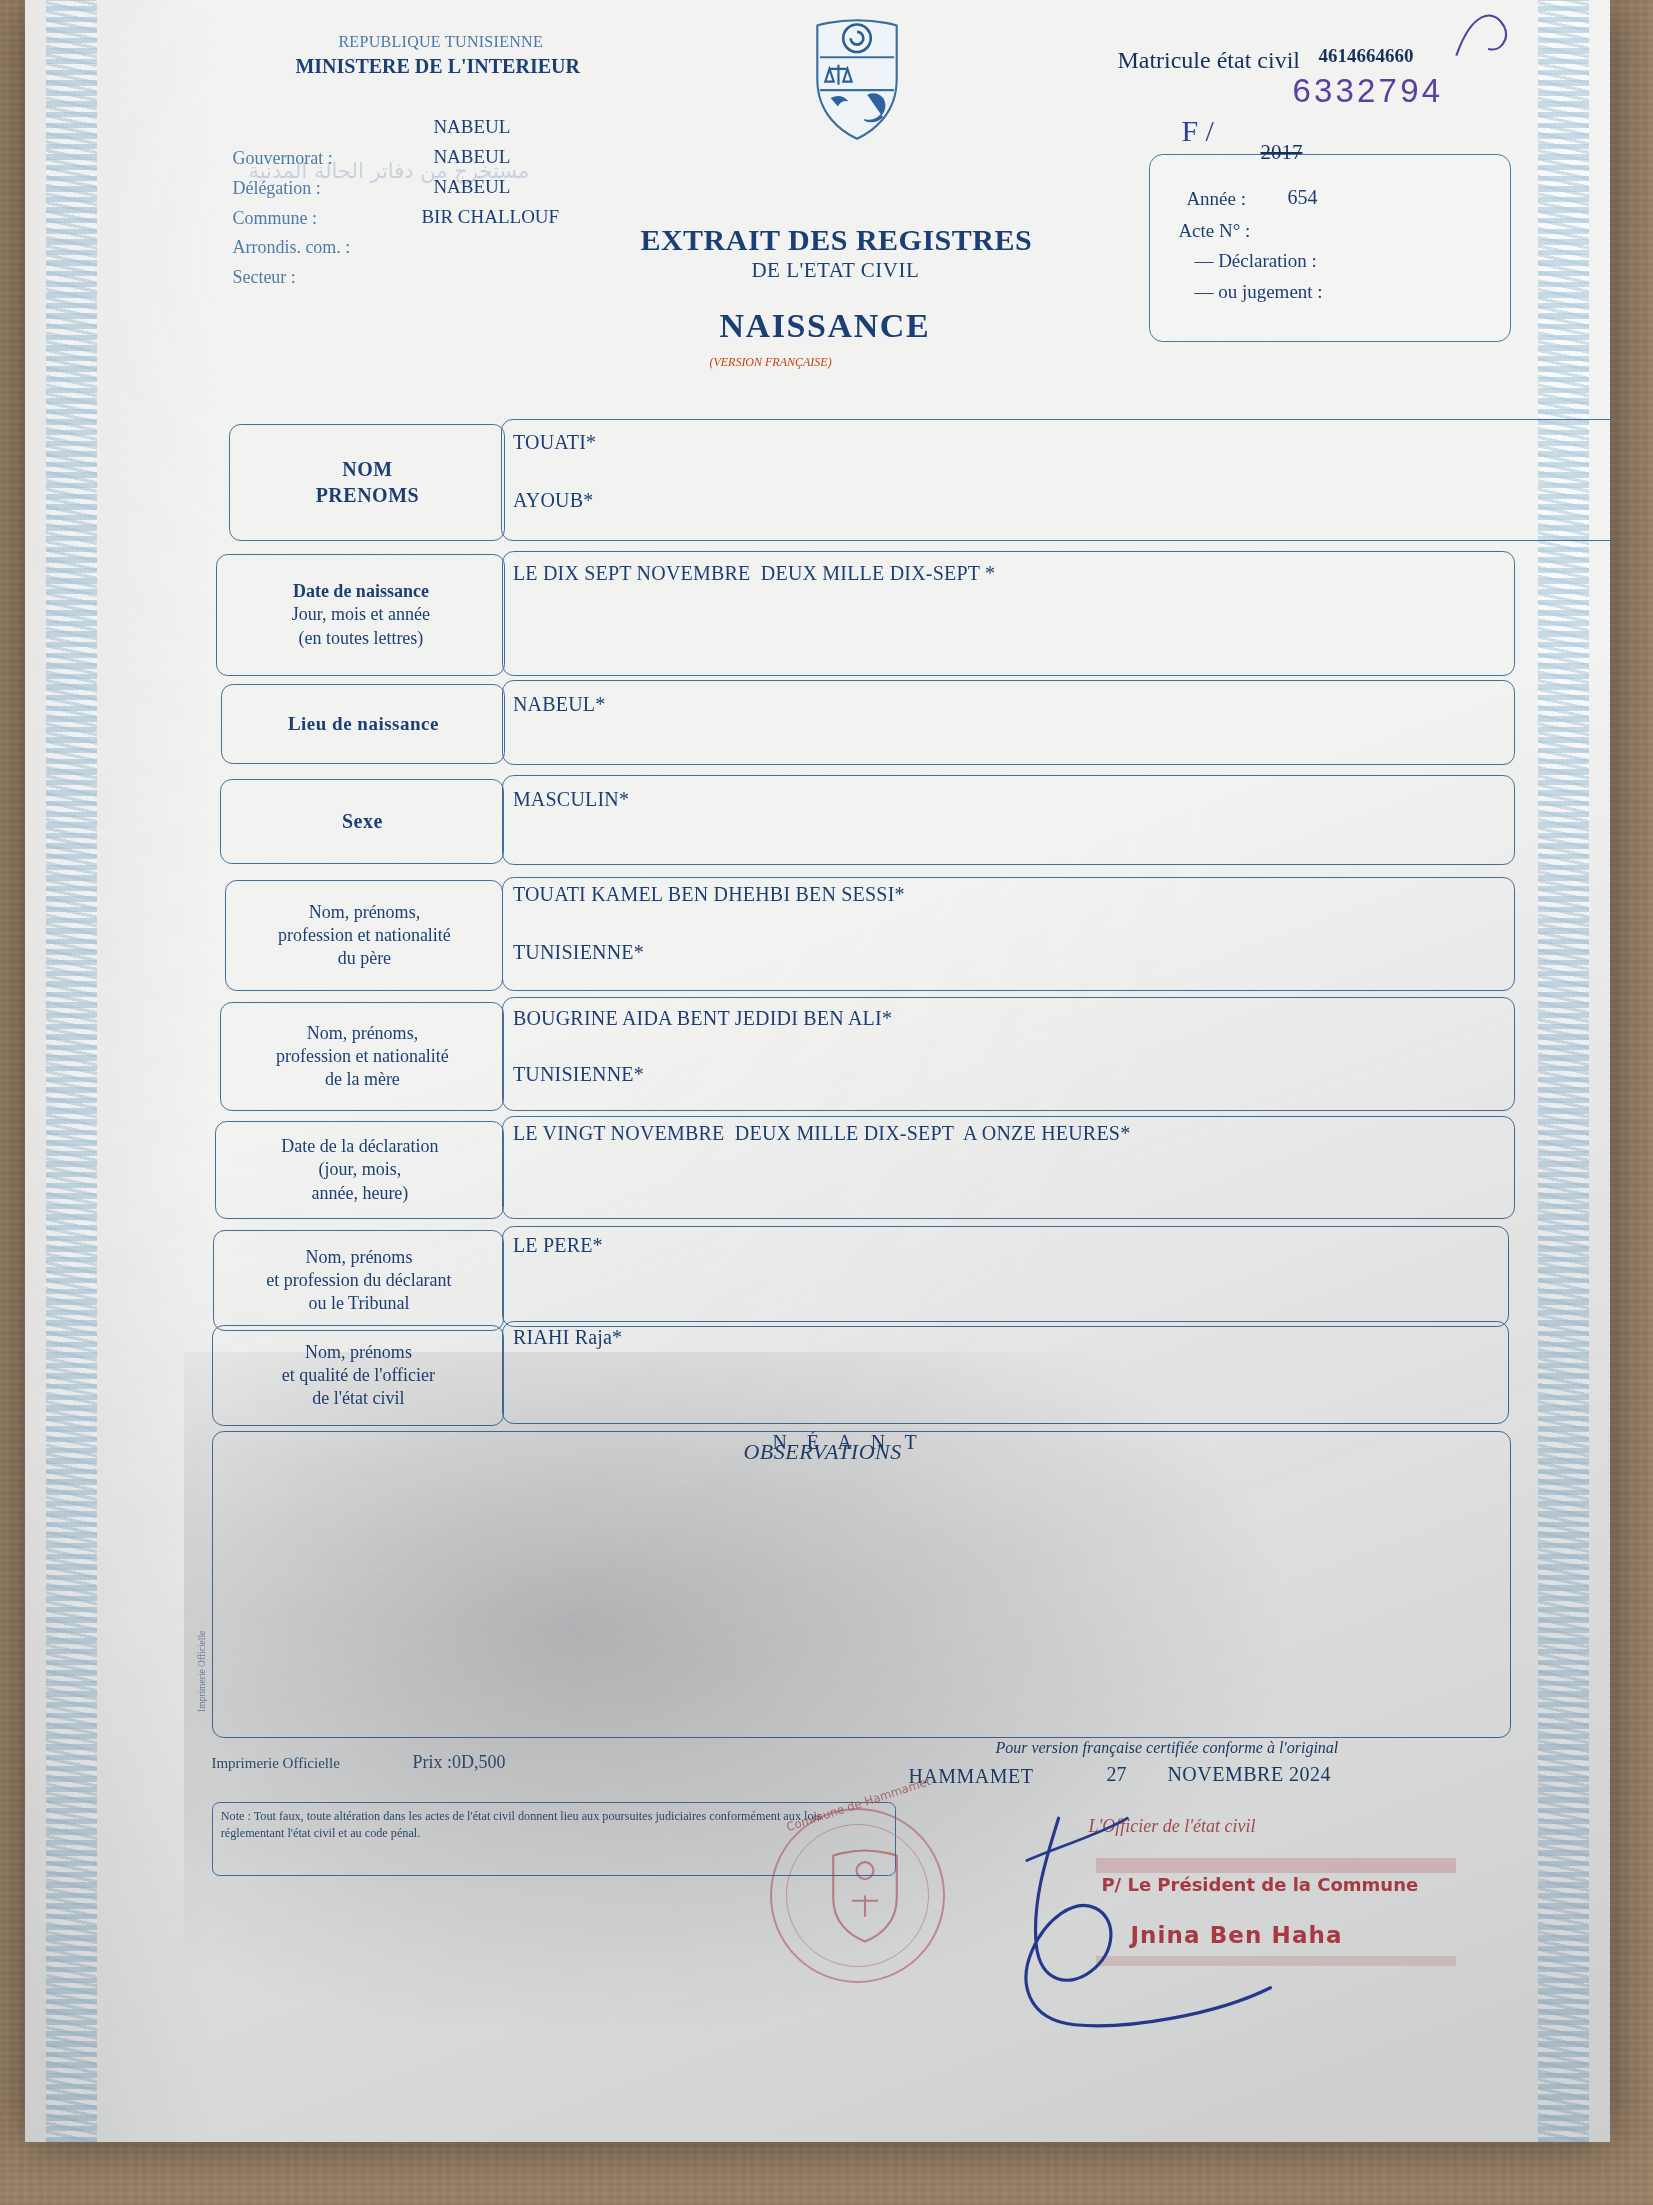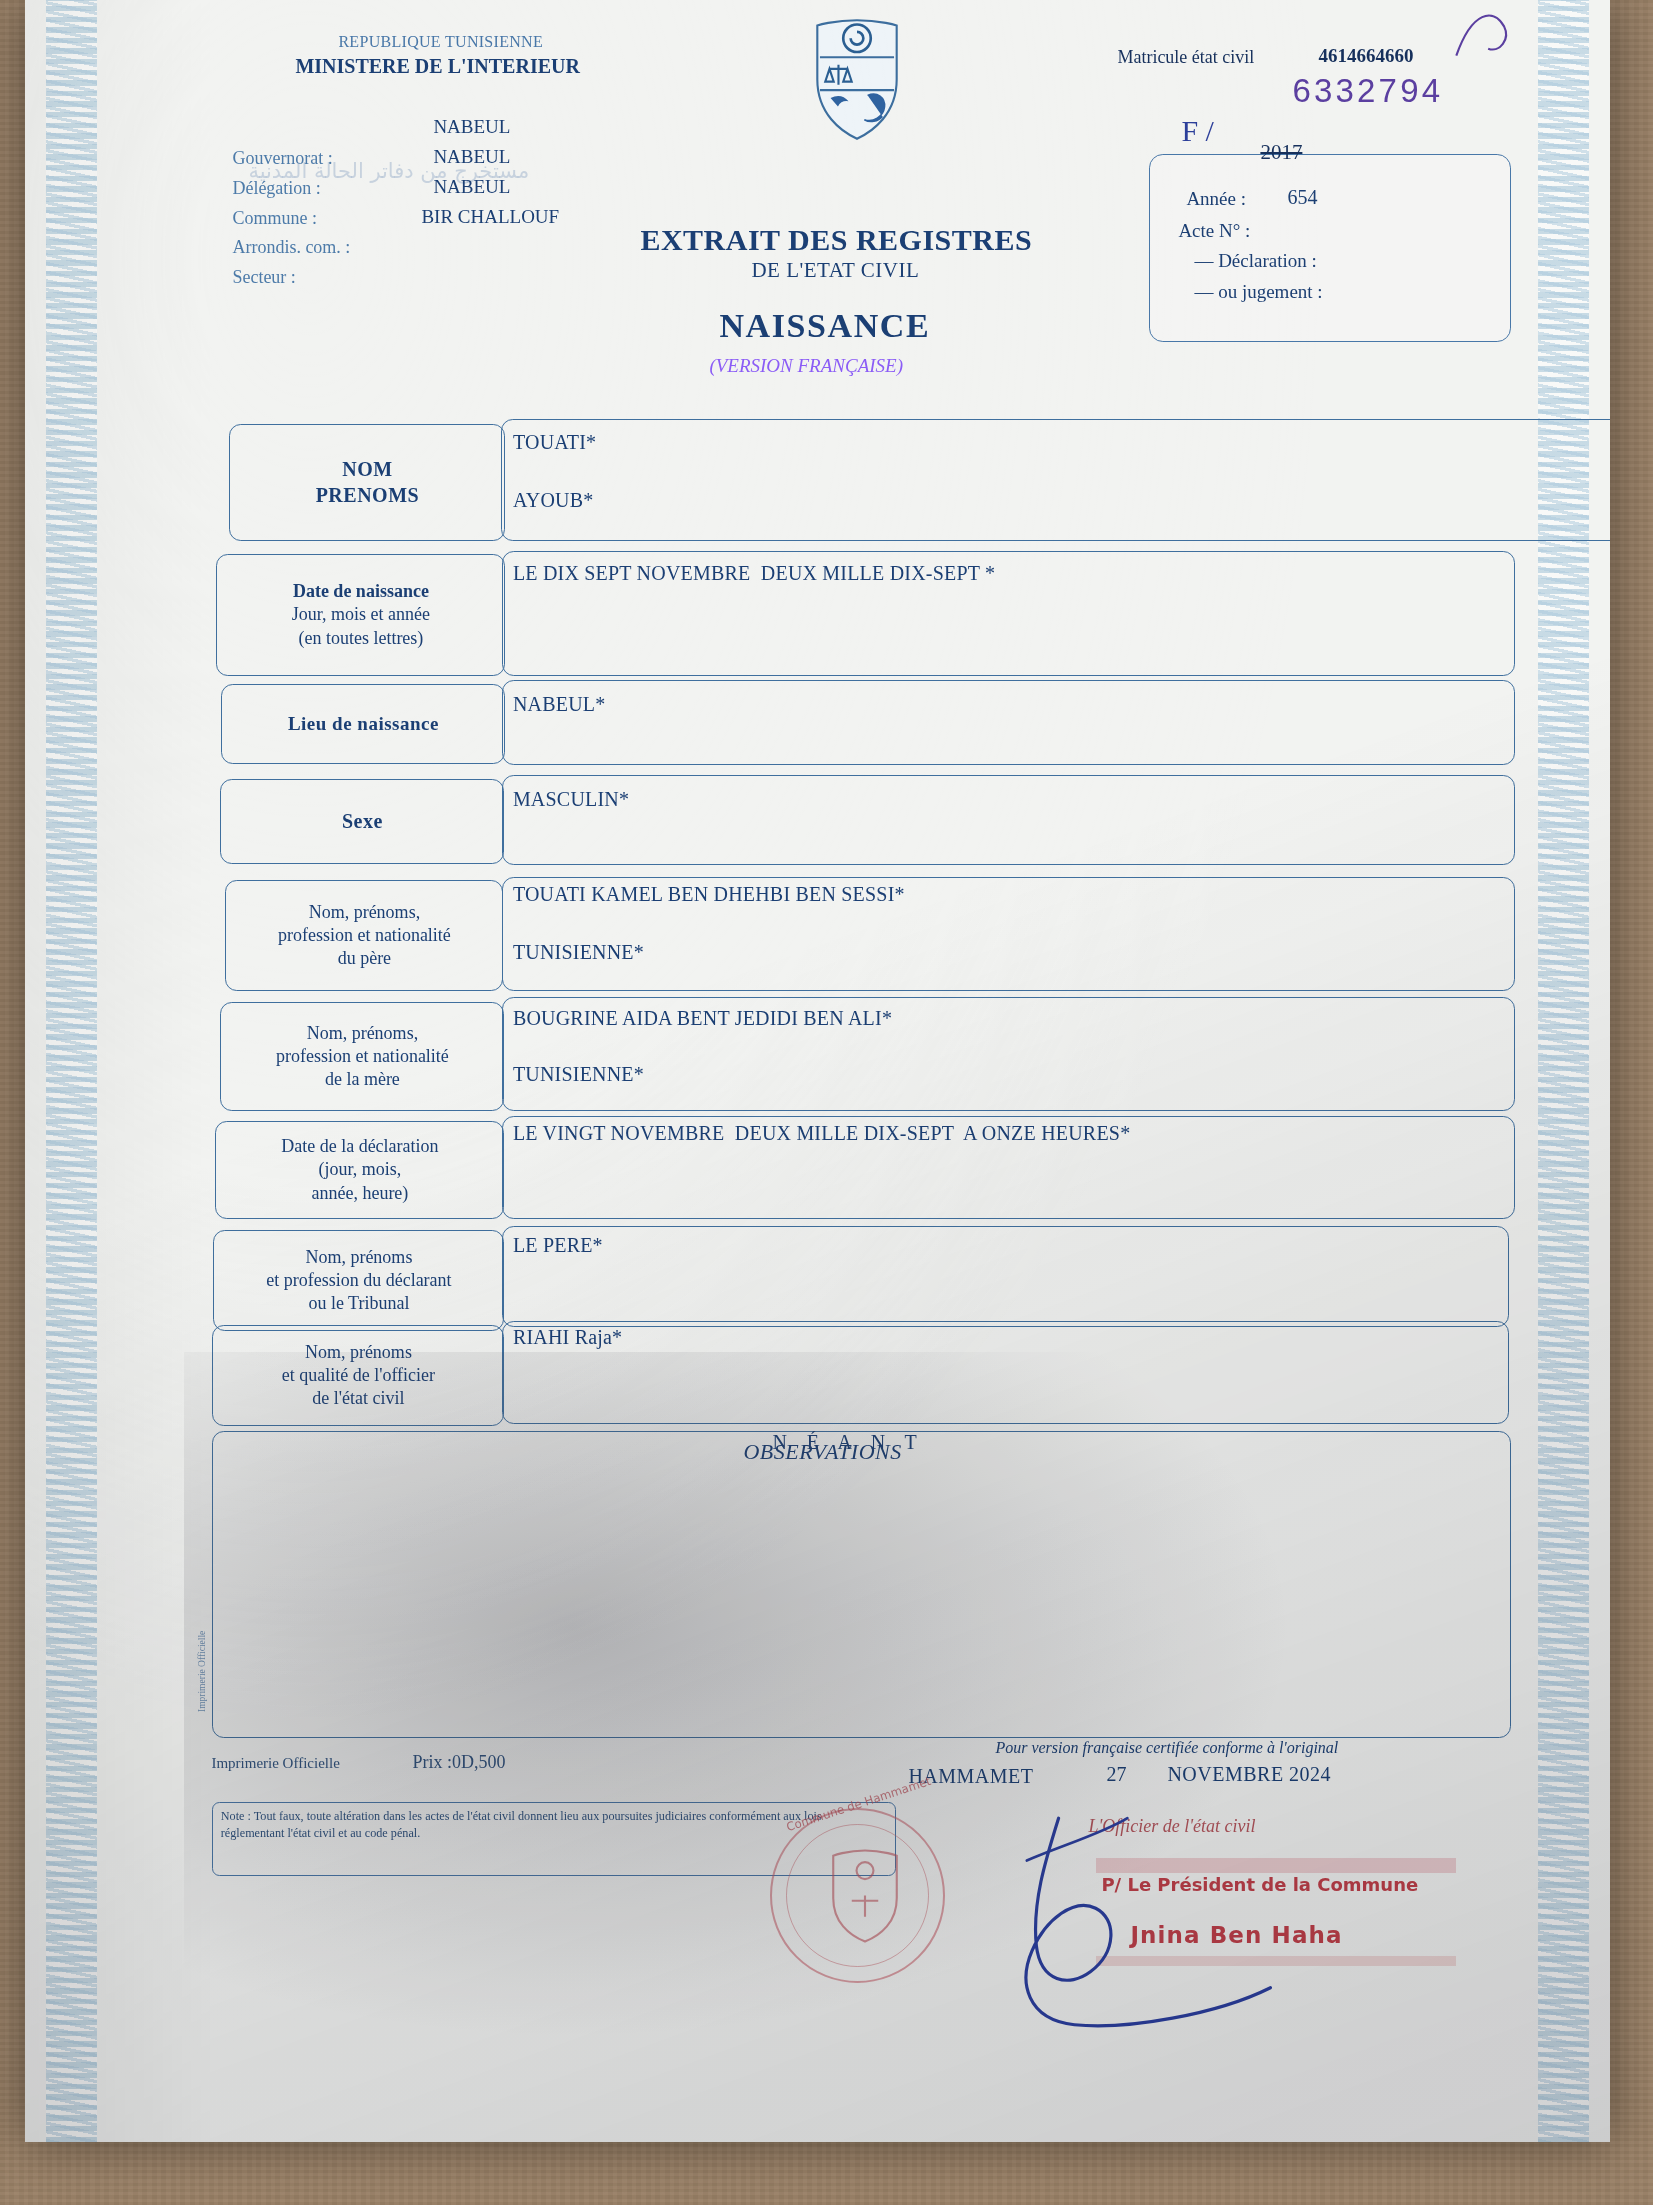--- a/index.html
+++ b/index.html
@@ -98,23 +98,23 @@
 
   .hdr-rep  { font-size: 16px; letter-spacing: 0.3px; color:#4877a8; }
   .hdr-min  { font-size: 20px; font-weight: bold; color:#1b3f74; }
 
   .lbl-left { font-size: 18px; color:#4d7ba9; }
   .val-left { font-size: 19px; color:#1b3f74; }
 
   .title-main { font-size: 30px; font-weight: bold; letter-spacing: 0.5px; color:#1b3f74;}
   .title-sub  { font-size: 21px; color:#1b3f74; letter-spacing: 0.5px;}
   .title-nais { font-size: 34px; font-weight: bold; letter-spacing: 1.6px; color:#1b3f74;}
-  .title-ver  { font-size: 19px; font-style: italic; color:#8b5cf6;}
-
-  .mat-lbl { font-size: 18px; color:#16305c;}
+  .title-ver  { font-size: 12px; font-style: italic; color:#c2410c;}
+
+  .mat-lbl { font-size: 24px; color:#16305c;}
   .mat-num { font-size: 19px; font-weight: bold; color:#16305c;}
   .hand-num {
     font-size: 33px; letter-spacing: 3.2px; color:#5b3fa0;
     font-family:"Liberation Sans", sans-serif;
   }
   .hand-f { font-size: 30px; color:#2c3f9a; font-family:"Liberation Serif", serif;}
 
   .box-right {
     position: absolute;
     border: 1.6px solid #4877a8;

